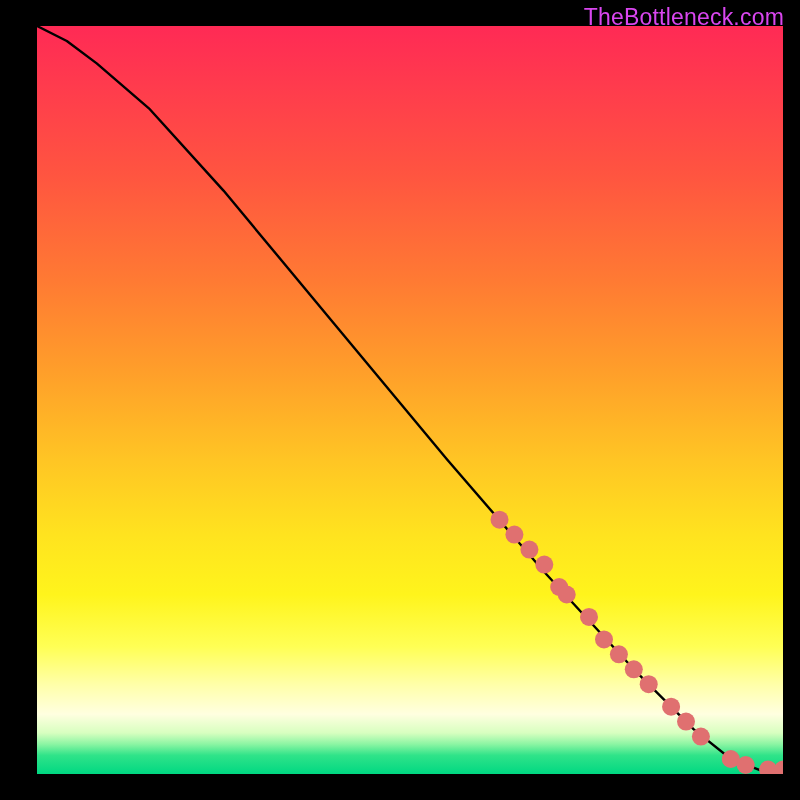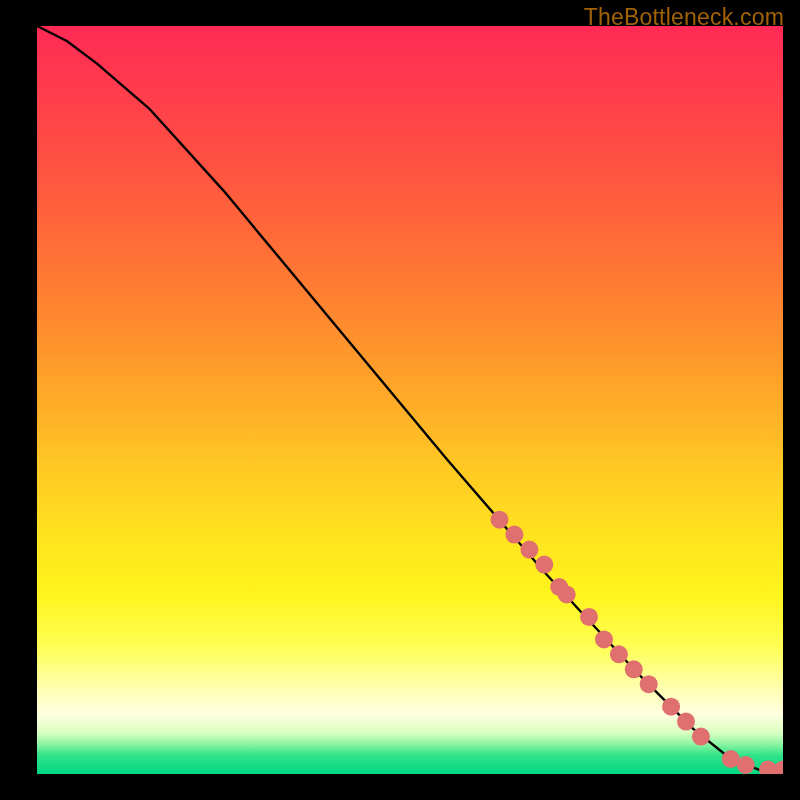--- a/index.html
+++ b/index.html
@@ -40,21 +40,21 @@
       #d8ffc0 94.5%,
       #8cf5a3 96%,
       #30e389 97.5%,
       #00d882 100%
     );
   }
   .watermark {
     position: absolute;
     top: 4px;
     right: 16px;
-    color: #a16207;
+    color: #d946ef;
     font-size: 23px;
     letter-spacing: 0.2px;
     font-weight: 500;
     user-select: none;
   }
   svg.curve {
     position: absolute;
     left: 0;
     top: 0;
     width: 746px;

